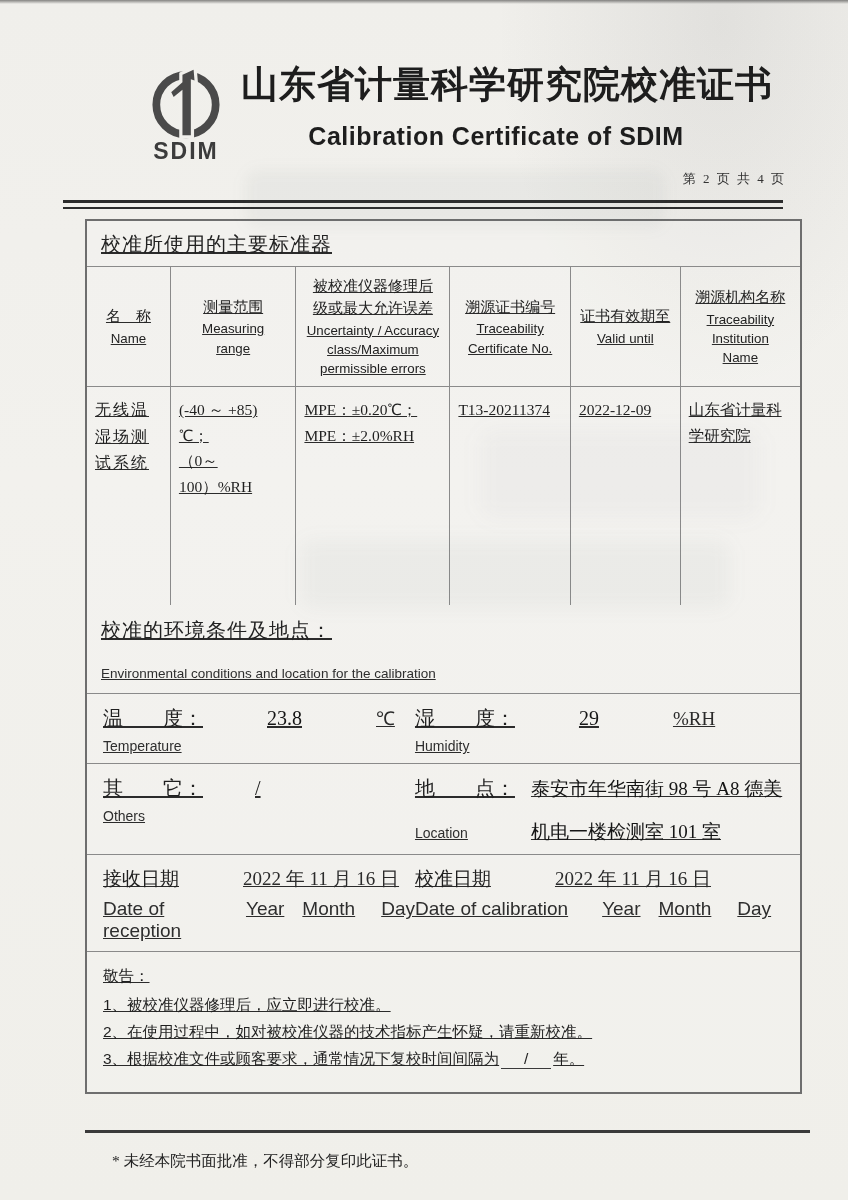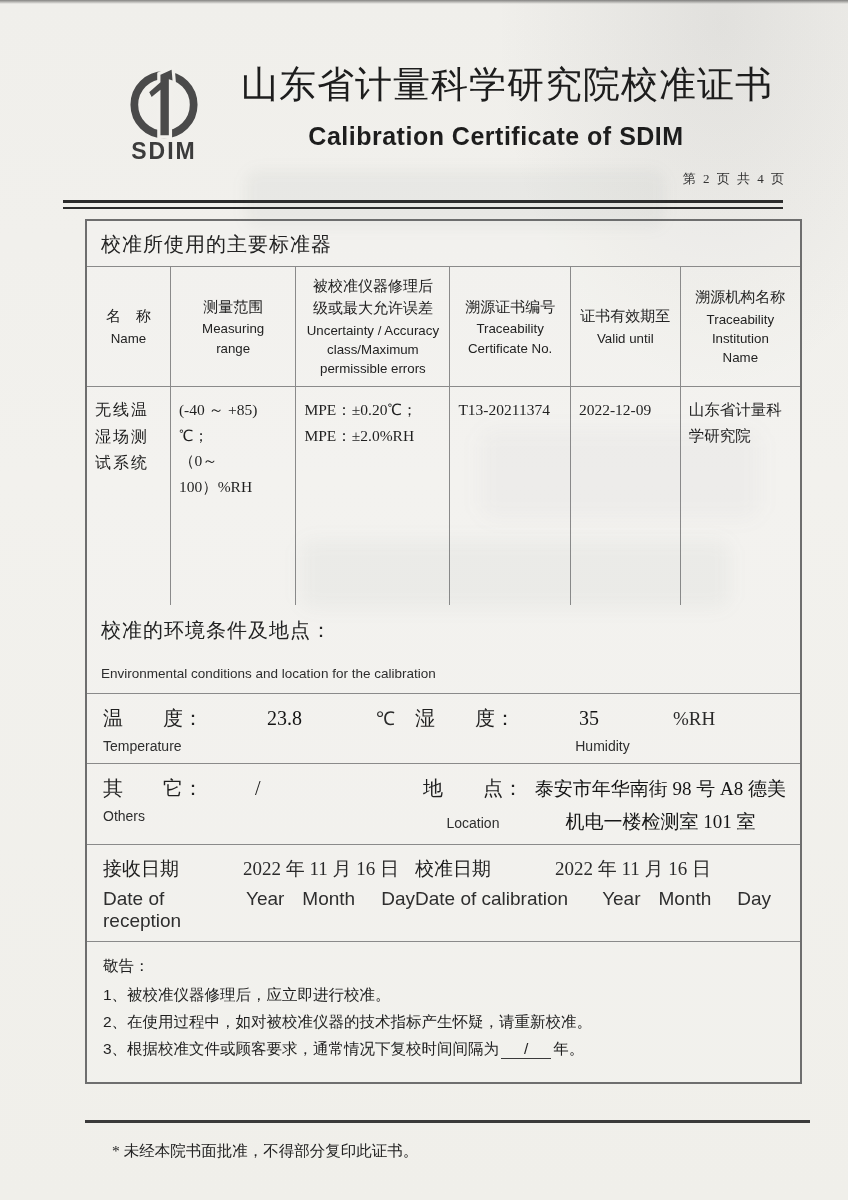--- a/index.html
+++ b/index.html
@@ -13,66 +13,66 @@
   }
   .page::before{content:"";position:absolute;top:0;left:0;right:0;height:4px;
     background:linear-gradient(180deg,rgba(25,25,25,0.5),rgba(25,25,25,0));}
   .bleed{position:absolute;border-radius:14px;pointer-events:none;}
   .b1{left:245px;top:170px;width:420px;height:58px;background:rgba(100,106,118,0.055);filter:blur(7px);}
   .b2{left:300px;top:540px;width:430px;height:68px;background:rgba(105,108,120,0.05);filter:blur(9px);}
   .b3{left:480px;top:430px;width:280px;height:88px;background:rgba(105,108,120,0.04);filter:blur(10px);}
 
   
   .header{position:relative;margin:0 60px 0 63px;padding-top:60px;height:130px;}
-  .logo{position:absolute;left:38px;top:66px;width:126px;text-align:center;}
+  .logo{position:absolute;left:60px;top:66px;width:126px;text-align:center;}
   .logo svg{display:block;margin:0 auto;}
   .logo-text{font-weight:bold;font-size:23px;letter-spacing:2px;color:#3c3c3c;margin-top:-8px;}
   .titles{margin-left:178px;width:510px;text-align:center;}
-  .title-zh{font-family:"Liberation Serif",serif;font-size:37px;font-weight:normal;
+  .title-zh{font-family:"Liberation Serif",serif;font-size:37px;font-weight:bold;
     letter-spacing:1px;color:#1d1d1d;white-space:nowrap;}
   .title-en{font-size:25px;font-weight:bold;color:#1d1d1d;margin-top:12px;letter-spacing:0.5px;}
   .page-label{position:absolute;right:2px;bottom:2px;font-family:"Liberation Serif",serif;
     font-size:13px;color:#333;letter-spacing:2px;}
 
   .double-rule{margin:10px 65px 0 63px;height:4px;
     border-top:3px solid #2c2c2c;border-bottom:2px solid #2c2c2c;}
 
   .cert-block{margin:16px 0 12px 520px;width:300px;}
   .cert-line1{font-family:"Liberation Serif",serif;font-size:20px;color:#1e1e1e;white-space:nowrap;}
   .cert-line2{font-size:14px;color:#2e2e2e;margin:8px 0 0 38px;}
 
   
-  .main-box{margin:10px 46px 0 85px;border:2px solid #6e6e6e;background:rgba(255,255,255,0.12);}
+  .main-box{margin:10px 46px 0 85px;border:2px solid #6e6e6e;background:rgba(255,255,255,0.12);text-decoration:underline;}
   .section-title{padding:10px 14px 8px;border-bottom:1px solid #8a8a8a;}
   .st-zh{font-size:20px;color:#222;letter-spacing:1px;}
   .st-en{font-size:13.5px;color:#2e2e2e;margin-top:4px;}
   .env-head{padding:12px 14px 12px;}
   .env-head .st-en{margin-top:22px;}
 
   table.standards{width:100%;border-collapse:collapse;table-layout:fixed;border-style:hidden;}
   table.standards th,table.standards td{border:1px solid #8a8a8a;}
   th{font-weight:normal;font-size:15px;text-align:center;vertical-align:middle;
      padding:8px 3px;line-height:1.45;color:#222;}
   th .th-zh{white-space:pre-line;}
   th .th-en{font-size:13.3px;white-space:pre-line;margin-top:2px;}
   td{vertical-align:top;padding:10px 8px;height:198px;
      font-family:"Liberation Serif",serif;font-size:15.5px;line-height:1.65;color:#1f1f1f;}
   td.ml{white-space:pre-line;}
   td.c-name{letter-spacing:2px;font-size:16px;}
 
   .split-row{display:flex;border-bottom:1px solid #8a8a8a;}
   .split-row .left{width:46%;padding:11px 0 9px 16px;box-sizing:border-box;}
-  .split-row .right{flex:1;padding:11px 10px 9px 0;box-sizing:border-box;text-align:center;}
+  .split-row .right{flex:1;padding:11px 10px 9px 0;box-sizing:border-box;}
   .fieldline{display:flex;align-items:baseline;gap:48px;}
   .f-label{font-size:20px;color:#1f1f1f;white-space:pre;}
   .f-value{font-family:"Liberation Serif",serif;font-size:20px;color:#151515;margin-left:16px;}
   .f-unit{font-family:"Liberation Serif",serif;font-size:19px;margin-left:26px;}
   .f-sub{font-size:14px;color:#2e2e2e;margin-top:6px;}
 
-  .loc-grid{display:grid;grid-template-columns:116px 1fr;row-gap:7px;align-items:baseline;}
+  .loc-grid{display:grid;grid-template-columns:116px 1fr;row-gap:17px;align-items:baseline;}
   .loc-val{font-family:"Liberation Serif",serif;font-size:19px;color:#151515;white-space:nowrap;}
   .loc-sub{font-size:14px;color:#2e2e2e;}
 
   .date-label{font-size:19px;color:#1f1f1f;}
   .date-value{font-family:"Liberation Serif",serif;font-size:19px;margin-left:16px;white-space:nowrap;}
   .date-sub{display:flex;font-size:19px;color:#2e2e2e;margin-top:6px;}
   .date-sub .u1{margin-left:34px;} .date-sub .u2{margin-left:18px;} .date-sub .u3{margin-left:26px;}
 
   .notice{padding:14px 16px 20px;}
   .notice-title{font-size:15.5px;color:#1f1f1f;margin-bottom:4px;}
@@ -184,21 +184,21 @@
         <div class="fieldline">
           <span class="f-label">温　　度：</span>
           <span class="f-value">23.8</span>
           <span class="f-unit">℃</span>
         </div>
         <div class="f-sub">Temperature</div>
       </div>
       <div class="right">
         <div class="fieldline">
           <span class="f-label">湿　　度：</span>
-          <span class="f-value">35</span>
+          <span class="f-value">29</span>
           <span class="f-unit">%RH</span>
         </div>
         <div class="f-sub">Humidity</div>
       </div>
     </div>
 
     <div class="split-row">
       <div class="left">
         <div class="fieldline">
           <span class="f-label">其　　它：</span>

